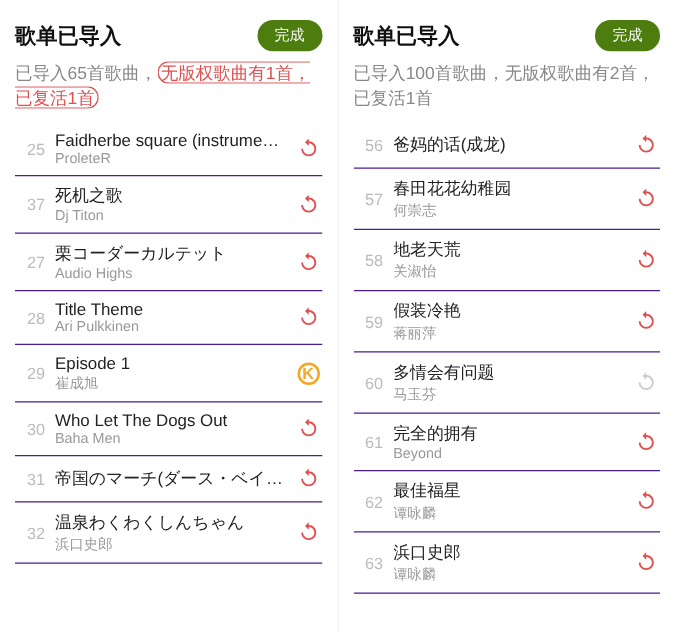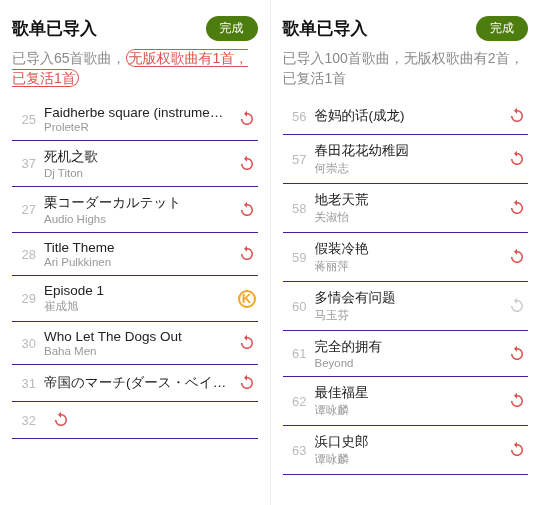--- a/index.html
+++ b/index.html
@@ -193,20 +193,24 @@
           <div class="song-name">帝国のマーチ(ダース・ベイダーのテー...</div>
         </div>
         <div class="song-icon">
           <svg class="refresh-icon" viewBox="0 0 24 24" fill="none" xmlns="http://www.w3.org/2000/svg">
       <path d="M12 4V1L8 5l4 4V6c3.31 0 6 2.69 6 6s-2.69 6-6 6-6-2.69-6-6H4c0 4.42 3.58 8 8 8s8-3.58 8-8-3.58-8-8-8z" fill="#e05050"></path>
     </svg>
         </div>
       </div>
       <div class="song-item">
         <span class="song-index">32</span>
+        <div class="song-info">
+          <div class="song-name">温泉わくわくしんちゃん</div>
+          <div class="song-artist">浜口史郎</div>
+        </div>
         <div class="song-icon">
           <svg class="refresh-icon" viewBox="0 0 24 24" fill="none" xmlns="http://www.w3.org/2000/svg">
       <path d="M12 4V1L8 5l4 4V6c3.31 0 6 2.69 6 6s-2.69 6-6 6-6-2.69-6-6H4c0 4.42 3.58 8 8 8s8-3.58 8-8-3.58-8-8-8z" fill="#e05050"></path>
     </svg>
         </div>
       </div>
     </div>
 </div>
 
 <div class="panel">

